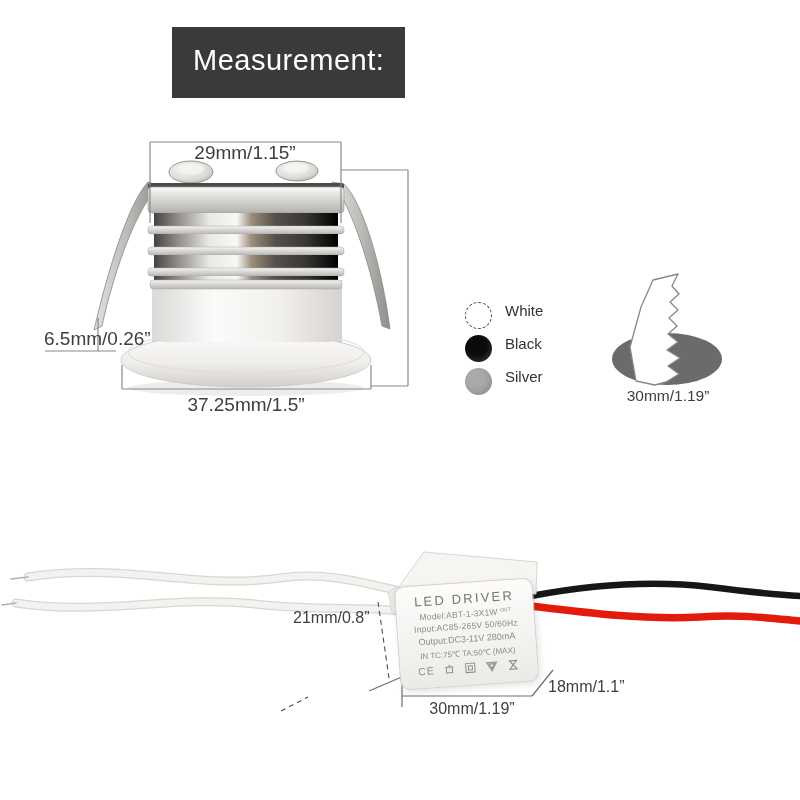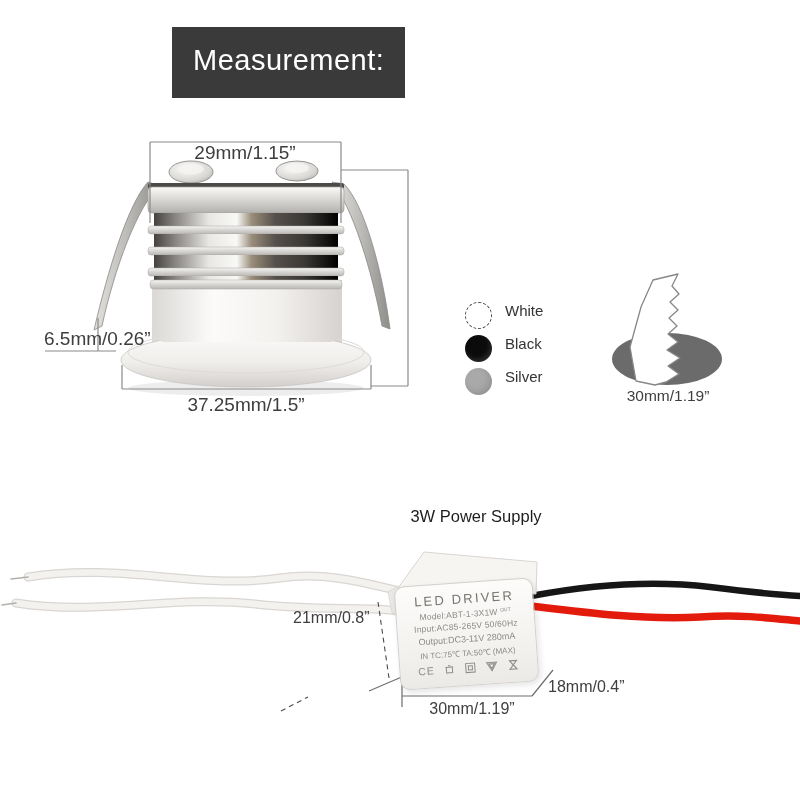--- a/index.html
+++ b/index.html
@@ -148,21 +148,20 @@
     </div>
   </div>
 
   <svg class="abs" style="left:600px;top:262px;" width="140" height="130" viewBox="0 0 140 130">
     <ellipse cx="67" cy="97" rx="55" ry="26" fill="#6b6b6b"></ellipse>
     <path d="M53,18 L78,12 L72,24 L79,32 L70,40 L78,48 L69,56 L77,64 L68,72 L78,80 L67,88 L80,96
              L68,104 L79,112 L66,120 L55,123 L36,119 L30,85 L41,45 Z" fill="#ffffff" stroke="#878787" stroke-width="1.3" stroke-linejoin="round"></path>
   </svg>
   <div class="hole-label">30mm/1.19”</div>
 
-  <div class="ps-title">3W Power Supply</div>
 
   <svg class="abs" style="left:0;top:540px;" width="800" height="240" viewBox="0 0 800 240">
 
     <g fill="none" stroke-linecap="round">
       <path d="M28,37 C120,22 200,50 280,38 C330,31 372,45 404,52" stroke="#d9d6d3" stroke-width="9"></path>
       <path d="M28,37 C120,22 200,50 280,38 C330,31 372,45 404,52" stroke="#f4f2ef" stroke-width="6.5"></path>
       <path d="M16,63 C100,76 170,55 255,64 C325,72 375,65 406,73" stroke="#d9d6d3" stroke-width="9"></path>
       <path d="M16,63 C100,76 170,55 255,64 C325,72 375,65 406,73" stroke="#f4f2ef" stroke-width="6.5"></path>
       <path d="M28,37 L11,39" stroke="#b3b1ae" stroke-width="1.6"></path>
       <path d="M16,63 L2,65" stroke="#b3b1ae" stroke-width="1.6"></path>
@@ -207,15 +206,15 @@
         <path d="M1.5,2 H11.5 L6.5,10.5 Z M3.8,3.5 H9.2 L6.5,8.2 Z" fill="none" stroke="#8f8d89" stroke-width="1"></path>
       </svg>
       <svg width="12" height="12" viewBox="0 0 12 12">
         <path d="M2.5,1.8 H9.5 L2.5,10.2 H9.5 Z" fill="none" stroke="#8f8d89" stroke-width="1.1"></path>
       </svg>
     </div>
   </div>
 
   <div class="dim-label" style="left:293px;top:609px;">21mm/0.8”</div>
   <div class="dim-label" style="left:408px;top:700px;width:128px;text-align:center;">30mm/1.19”</div>
-  <div class="dim-label" style="left:548px;top:678px;">18mm/0.4”</div>
+  <div class="dim-label" style="left:548px;top:678px;">18mm/1.1”</div>
 
 </div>
 
 </body></html>

